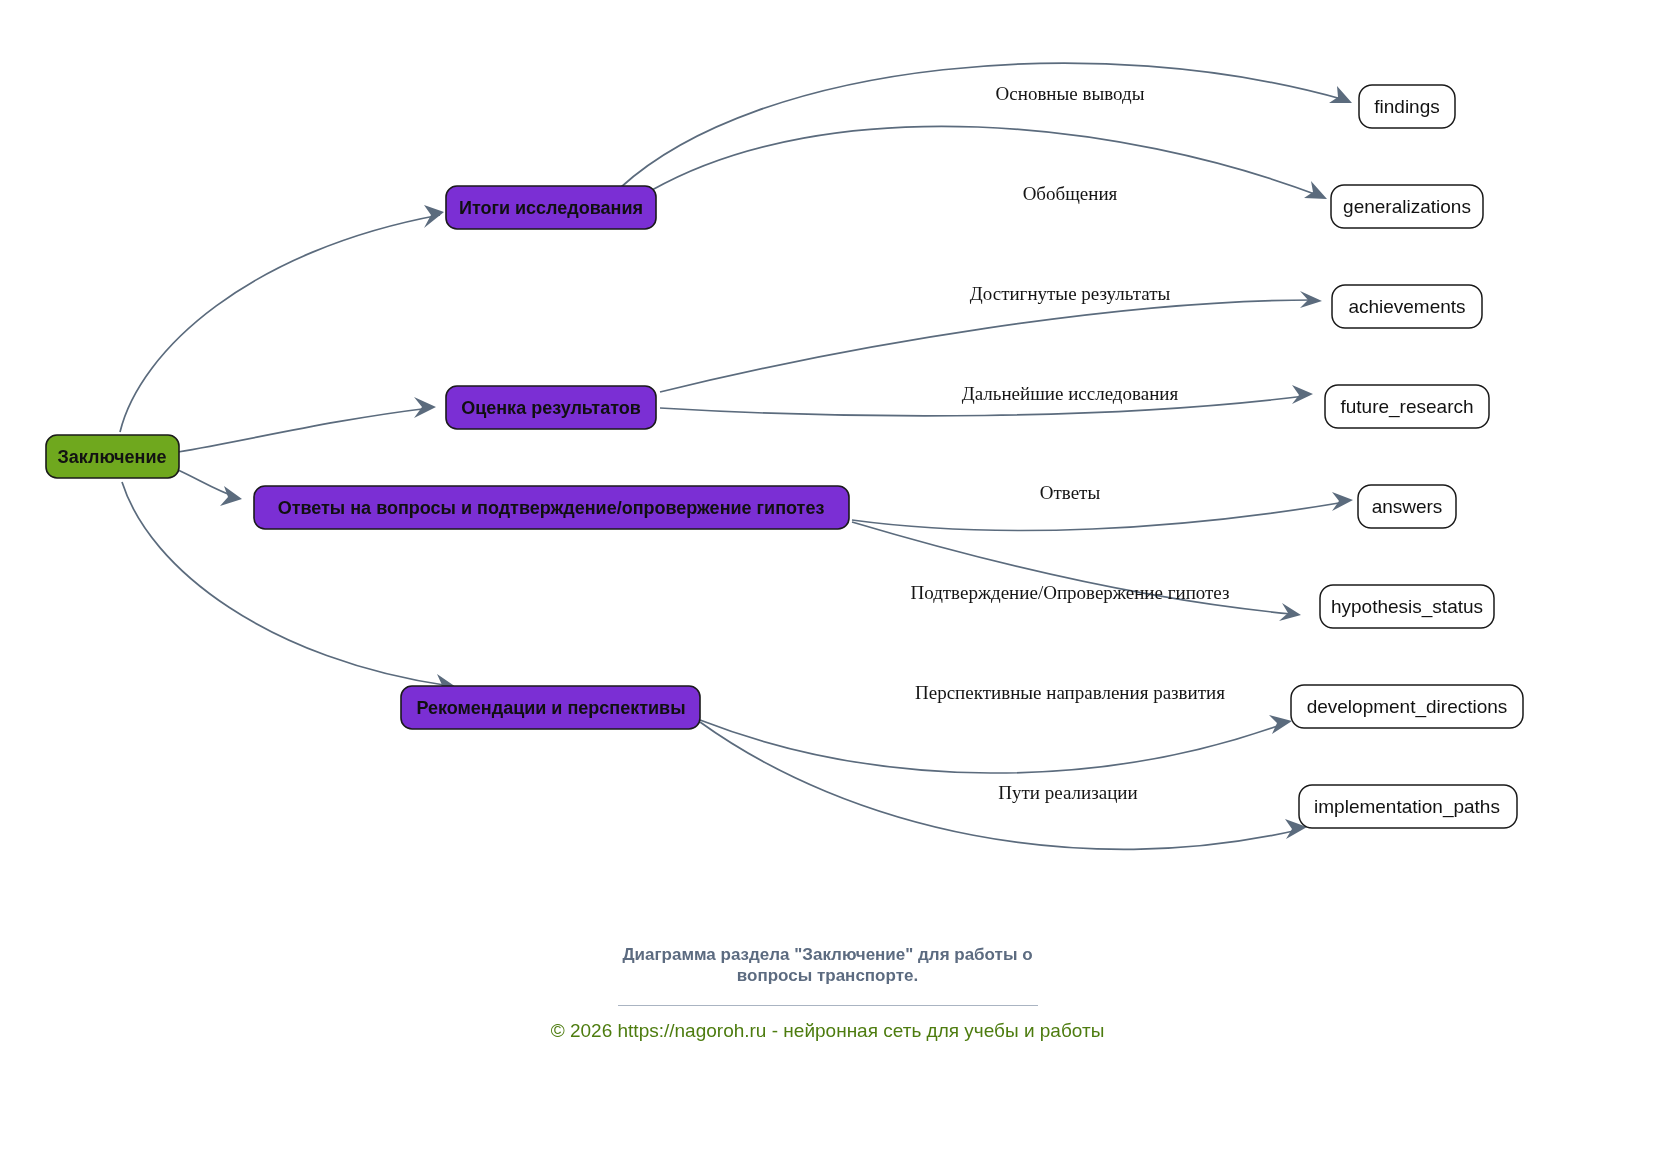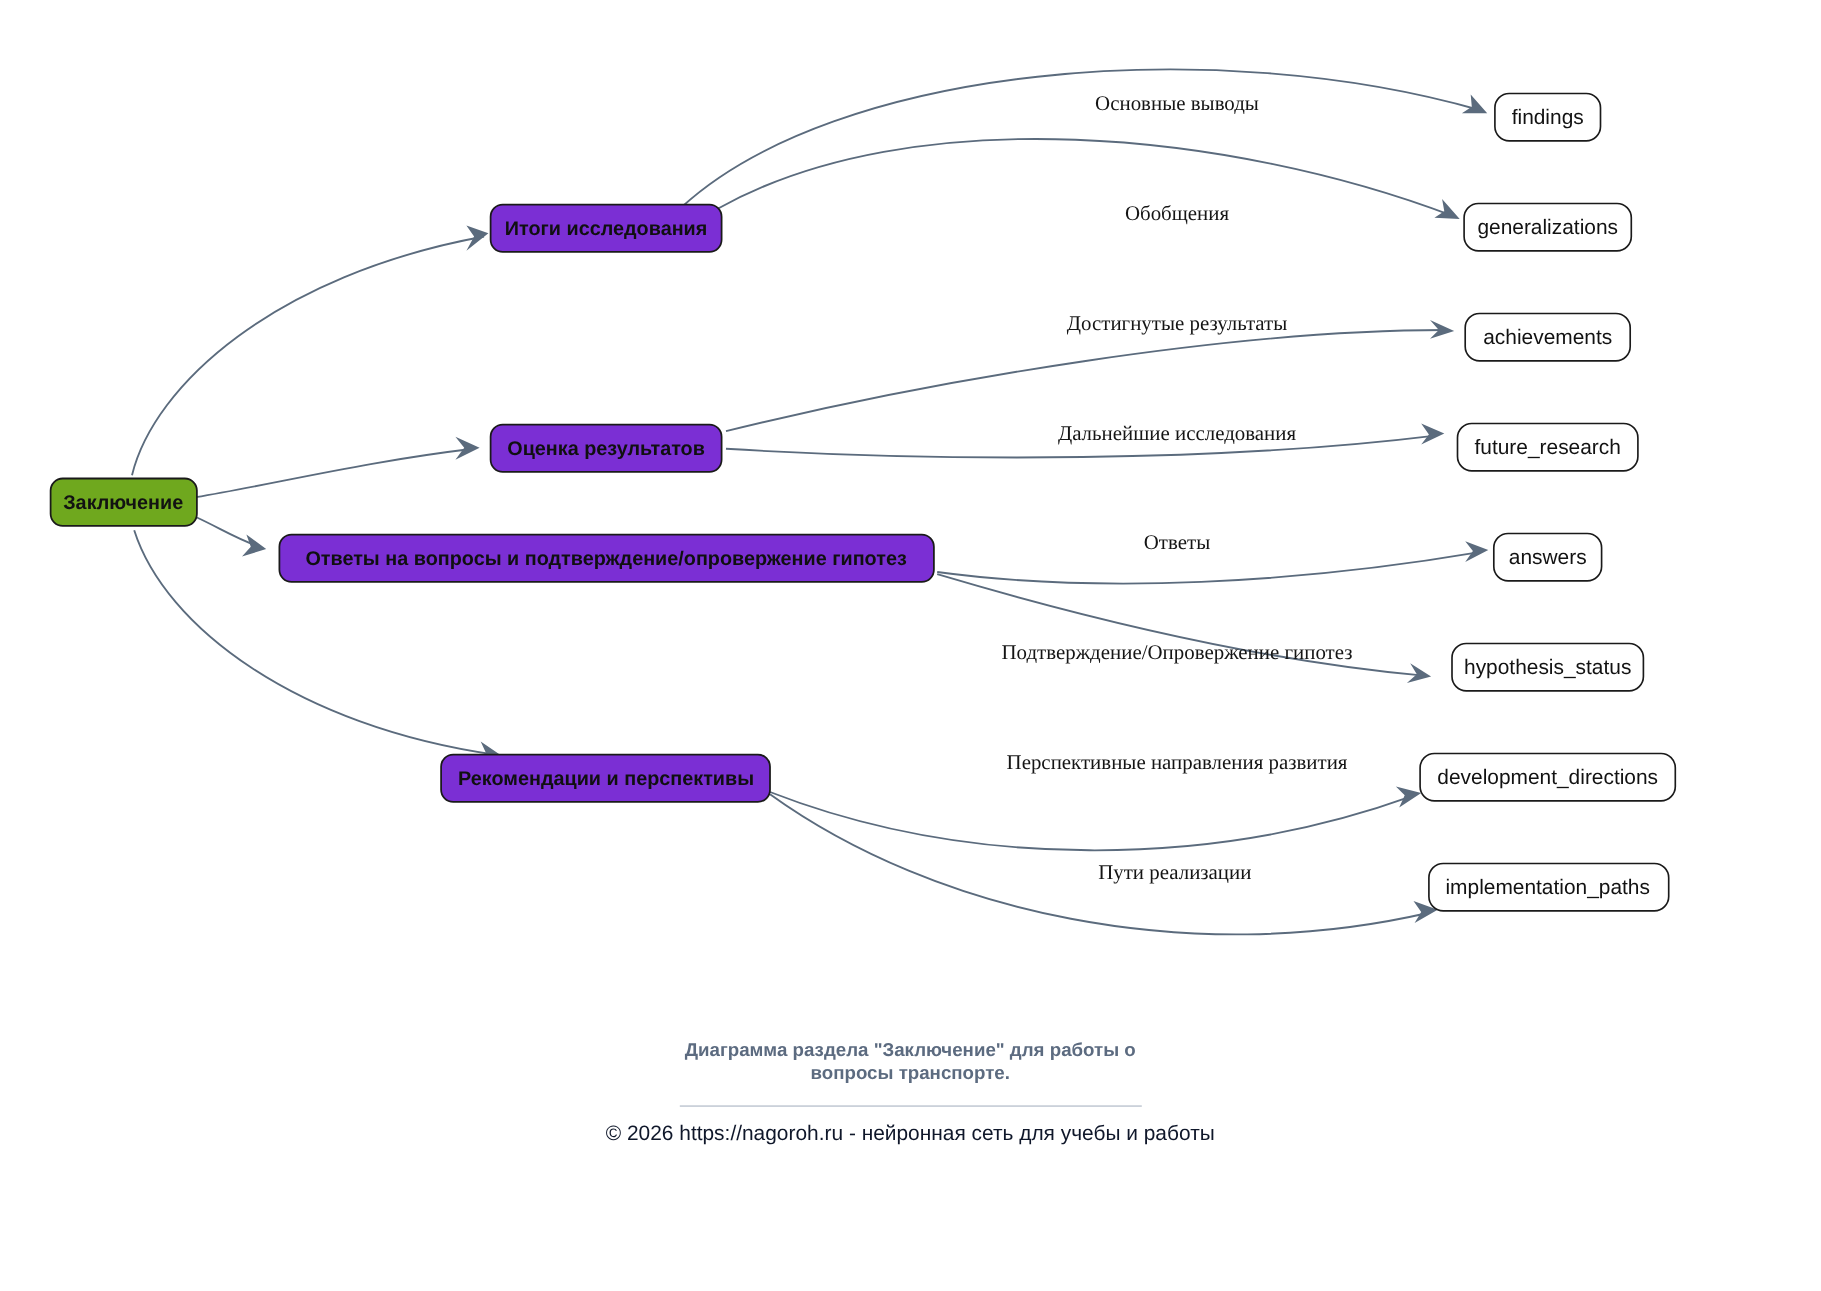--- a/index.html
+++ b/index.html
@@ -101,21 +101,21 @@
     margin: 18px auto 0 auto;
   }
   .footer-line {
     position: absolute;
     left: 0;
     right: 0;
     top: 1020px;
     text-align: center;
     font-family: "Liberation Sans", sans-serif;
     font-size: 19px;
-    color: #0f172a;
+    color: #4d7c0f;
   }
 </style>
 </head>
 <body>
 
 <div id="diagram-root">
 
   <svg class="map-canvas" viewBox="0 0 1655 1174">
 
     <g>

